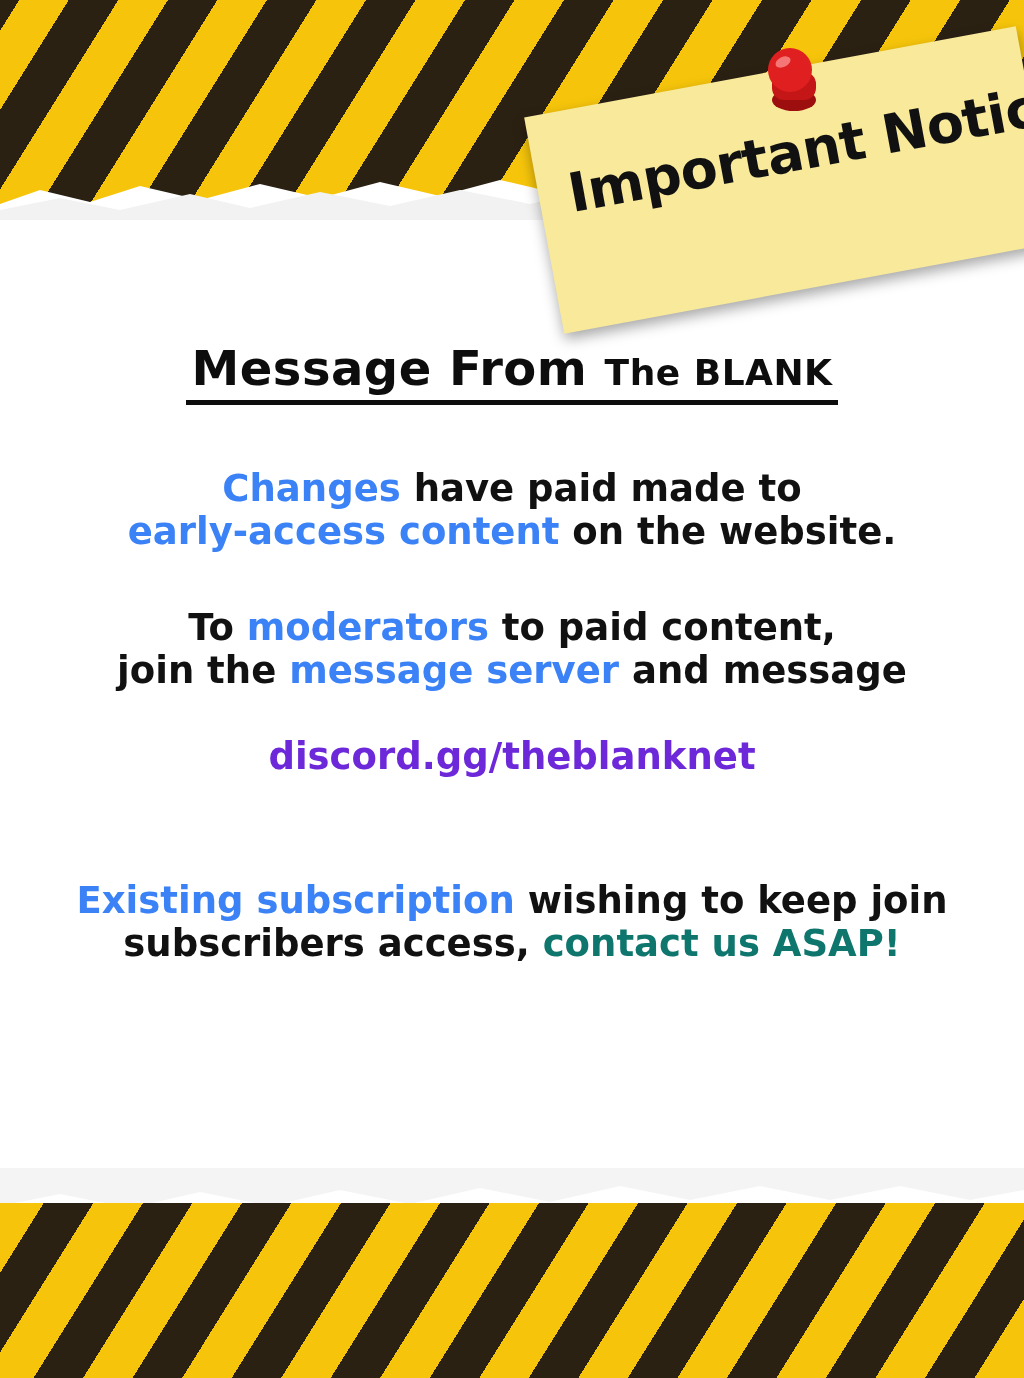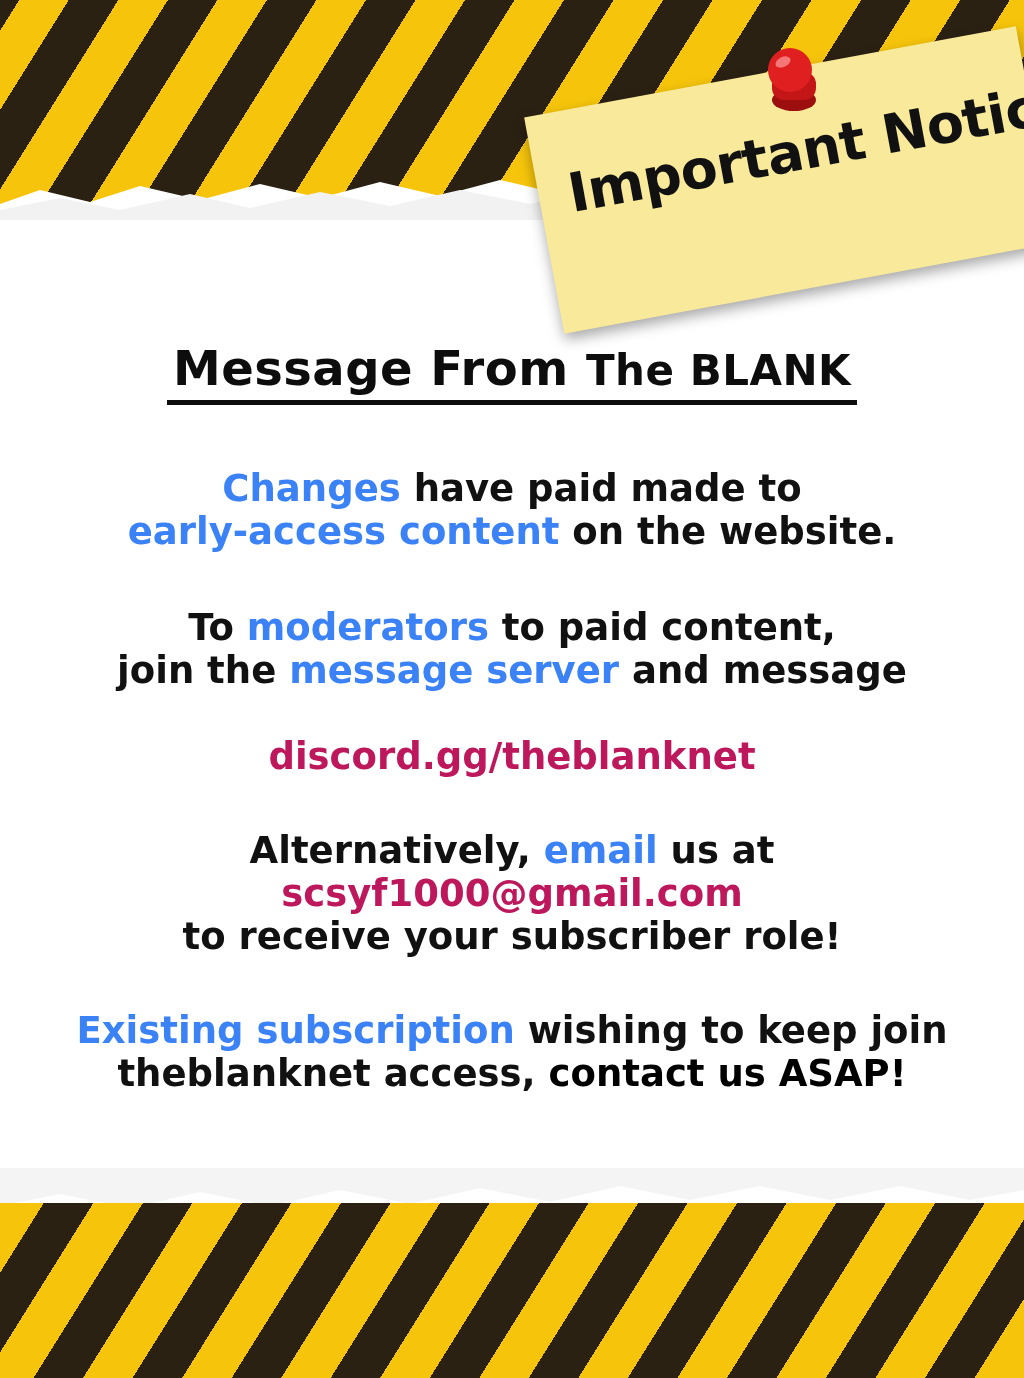--- a/index.html
+++ b/index.html
@@ -94,38 +94,38 @@
     font-family: "DejaVu Sans", sans-serif;
     font-weight: bold;
     font-size: 48px;
     color: #0d0d0d;
     border-bottom: 5px solid #0d0d0d;
     padding: 0 6px 4px 6px;
     margin: 40px 0 0 0;
     letter-spacing: 0.5px;
   }
   .heading .small-caps {
-    font-size: 42px;
+    font-size: 36px;
   }
   .para {
     font-family: "DejaVu Sans", sans-serif;
     font-weight: bold;
     font-size: 37px;
     line-height: 1.17;
     color: #111111;
     margin: 0;
     padding: 0 40px;
   }
   .gap-lg { height: 62px; }
   .gap-md { height: 52px; }
   .gap-sm { height: 50px; }
 
   .red  { color: #3b82f6; }
-  .blue { color: #be185d; }
-  .blue2{ color: #000000; }
+  .blue { color: #6d28d9; }
+  .blue2{ color: #0f766e; }
 </style>
 </head>
 <body>
 
 <div class="hazard hazard-top"></div>
 
 <div class="torn torn-top">
   <svg width="1024" height="60" viewBox="0 0 1024 60" preserveAspectRatio="none">
     <path d="M0,44 L40,30 L90,42 L140,26 L200,40 L260,24 L320,38 L380,22 L440,36 L500,20 L560,34 L620,18 L680,32 L740,16 L800,30 L860,14 L920,28 L980,12 L1024,26 L1024,60 L0,60 Z" fill="#ffffff"></path>
     <path d="M0,50 L60,38 L120,50 L190,34 L250,48 L320,32 L390,46 L460,30 L530,44 L600,28 L670,42 L740,26 L810,40 L880,24 L950,38 L1024,26 L1024,60 L0,60 Z" fill="#f2f2f2"></path>
@@ -162,31 +162,26 @@
 
   <p class="para">
     <span>To </span><span class="red">moderators</span><span> to paid content,</span><br>
     <span>join the </span><span class="red">message server</span><span> and message</span><br>
     <br>
     <span class="blue">discord.gg/theblanknet</span>
   </p>
 
   <div class="gap-sm"></div>
 
-  <p class="para">
-    <span>Alternatively, </span><span class="red">email</span><span> us at</span><br>
-    <span class="blue">scsyf1000@gmail.com</span><br>
-    <span>to receive your subscriber role!</span>
-  </p>
 
   <div class="gap-sm"></div>
 
   <p class="para">
     <span class="red">Existing subscription</span><span> wishing to keep join</span><br>
-    <span>theblanknet access, </span><span class="blue2">contact us ASAP!</span>
+    <span>subscribers access, </span><span class="blue2">contact us ASAP!</span>
   </p>
 
 </div>
 
 <div class="torn torn-bottom">
   <svg width="1024" height="60" viewBox="0 0 1024 60" preserveAspectRatio="none">
     <path d="M0,30 L50,18 L110,32 L170,16 L230,30 L300,14 L370,28 L440,12 L510,26 L580,10 L650,24 L720,10 L790,24 L860,10 L930,24 L1024,14 L1024,0 L0,0 Z" fill="#ffffff"></path>
     <path d="M0,38 L60,26 L130,40 L200,24 L270,38 L340,22 L410,36 L480,20 L550,34 L620,18 L690,32 L760,18 L830,32 L900,18 L970,32 L1024,22 L1024,0 L0,0 Z" fill="#f4f4f4"></path>
   </svg>
 </div>

